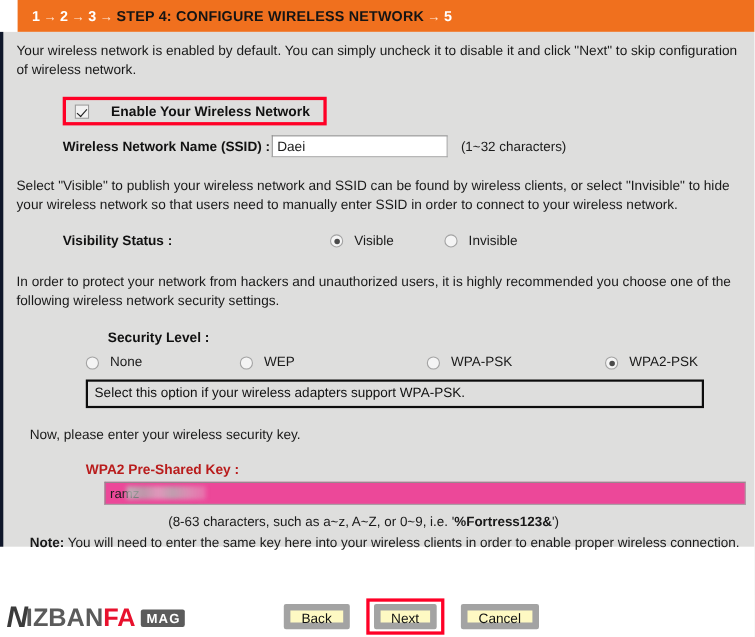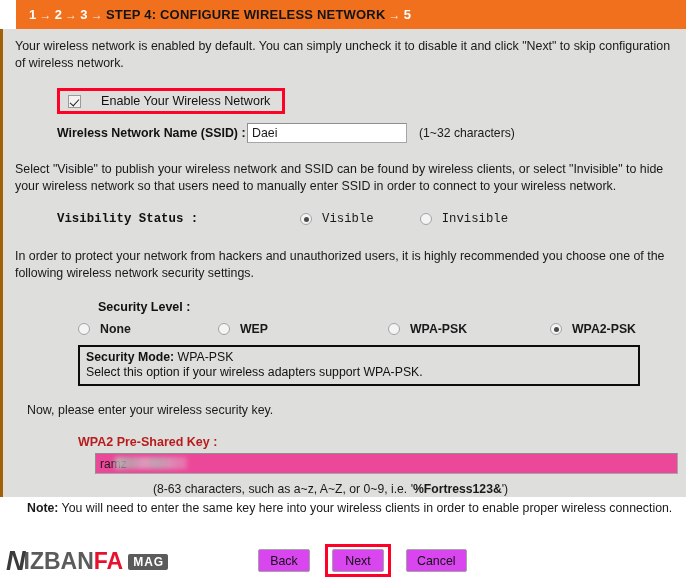--- a/index.html
+++ b/index.html
@@ -45,21 +45,21 @@
   .crumb-current { color: #141414; }
 
   
   .panel {
     position: absolute;
     left: 0;
     top: 29px;
     width: 686px;
     height: 468px;
     background: #dededd;
-    border-left: 3px solid #a16207;
+    border-left: 3px solid #0f172a;
     box-sizing: border-box;
   }
   .panel-inner {
     padding: 9px 12px 0 12px;
   }
   p.para {
     margin: 0;
     font-size: 12.4px;
     color: #191919;
     line-height: 17px;
@@ -95,21 +95,21 @@
     left: 3px;
     top: 1px;
     width: 4px;
     height: 8px;
     border: solid #1f1f1f;
     border-width: 0 1.6px 1.6px 0;
     transform: rotate(42deg);
   }
   .enable-label {
     font-size: 12.6px;
-    font-weight: normal;
+    font-weight: bold;
     color: #111111;
     margin-left: 20px;
     white-space: nowrap;
   }
 
   
   .ssid-row {
     display: flex;
     align-items: center;
     margin-left: 42px;
@@ -140,21 +140,20 @@
     color: #1a1a1a;
     margin-left: 12px;
   }
 
   
   .vis-row {
     display: flex;
     align-items: center;
     margin-left: 42px;
     margin-top: 17px;
-    font-family: Liberation Mono, monospace;
   }
   .vis-label {
     font-size: 12.4px;
     font-weight: bold;
     color: #111111;
     width: 243px;
   }
   .radio {
     width: 12px;
     height: 12px;
@@ -193,21 +192,21 @@
     font-weight: bold;
     color: #111111;
   }
   .sec-radios {
     margin-left: 63px;
     margin-top: 8px;
     display: flex;
     align-items: center;
     width: 560px;
   }
-  .sec-opt { display: inline-flex; align-items: center; font-weight: bold; }
+  .sec-opt { display: inline-flex; align-items: flex-end; }
   .sec-opt.o1 { width: 140px; }
   .sec-opt.o2 { width: 170px; }
   .sec-opt.o3 { width: 162px; }
 
   
   .mode-box {
     margin-left: 63px;
     margin-top: 9px;
     width: 562px;
     border: 2px solid #0c0c0c;
@@ -308,22 +307,22 @@
     position: absolute;
     left: 258px;
     top: 6px;
     display: flex;
     align-items: center;
   }
   .btn {
     height: 23px;
     min-width: 52px;
     padding: 0 10px;
-    background: #d946ef;
-    border: 1px solid #a3a3a3;
+    background: #fef9c3;
+    border: 6px solid #a3a3a3;
     border-radius: 2px;
     font-family: "Liberation Sans", sans-serif;
     font-size: 12.4px;
     color: #111111;
     cursor: pointer;
     box-sizing: border-box;
   }
   .btn-highlight {
     border: 3px solid #ff0026;
     padding: 2px 4px;
@@ -439,21 +438,20 @@
           <span class="radio"></span>
           <span class="radio-text">WPA-PSK</span>
         </span>
         <span class="sec-opt">
           <span class="radio sel"></span>
           <span class="radio-text">WPA2-PSK</span>
         </span>
       </div>
 
       <div class="mode-box">
-        <div class="mode-line1"><b>Security Mode:</b> <span>WPA-PSK</span></div>
         <div class="mode-line2">Select this option if your wireless adapters support WPA-PSK.</div>
       </div>
 
       <div class="keynote">Now, please enter your wireless security key.</div>
 
       <div class="key-label">WPA2 Pre-Shared Key :</div>
 
       <div class="key-input-wrap">
         <input class="key-input" type="text" value="ramz" style="">
         <span class="redaction"></span>

